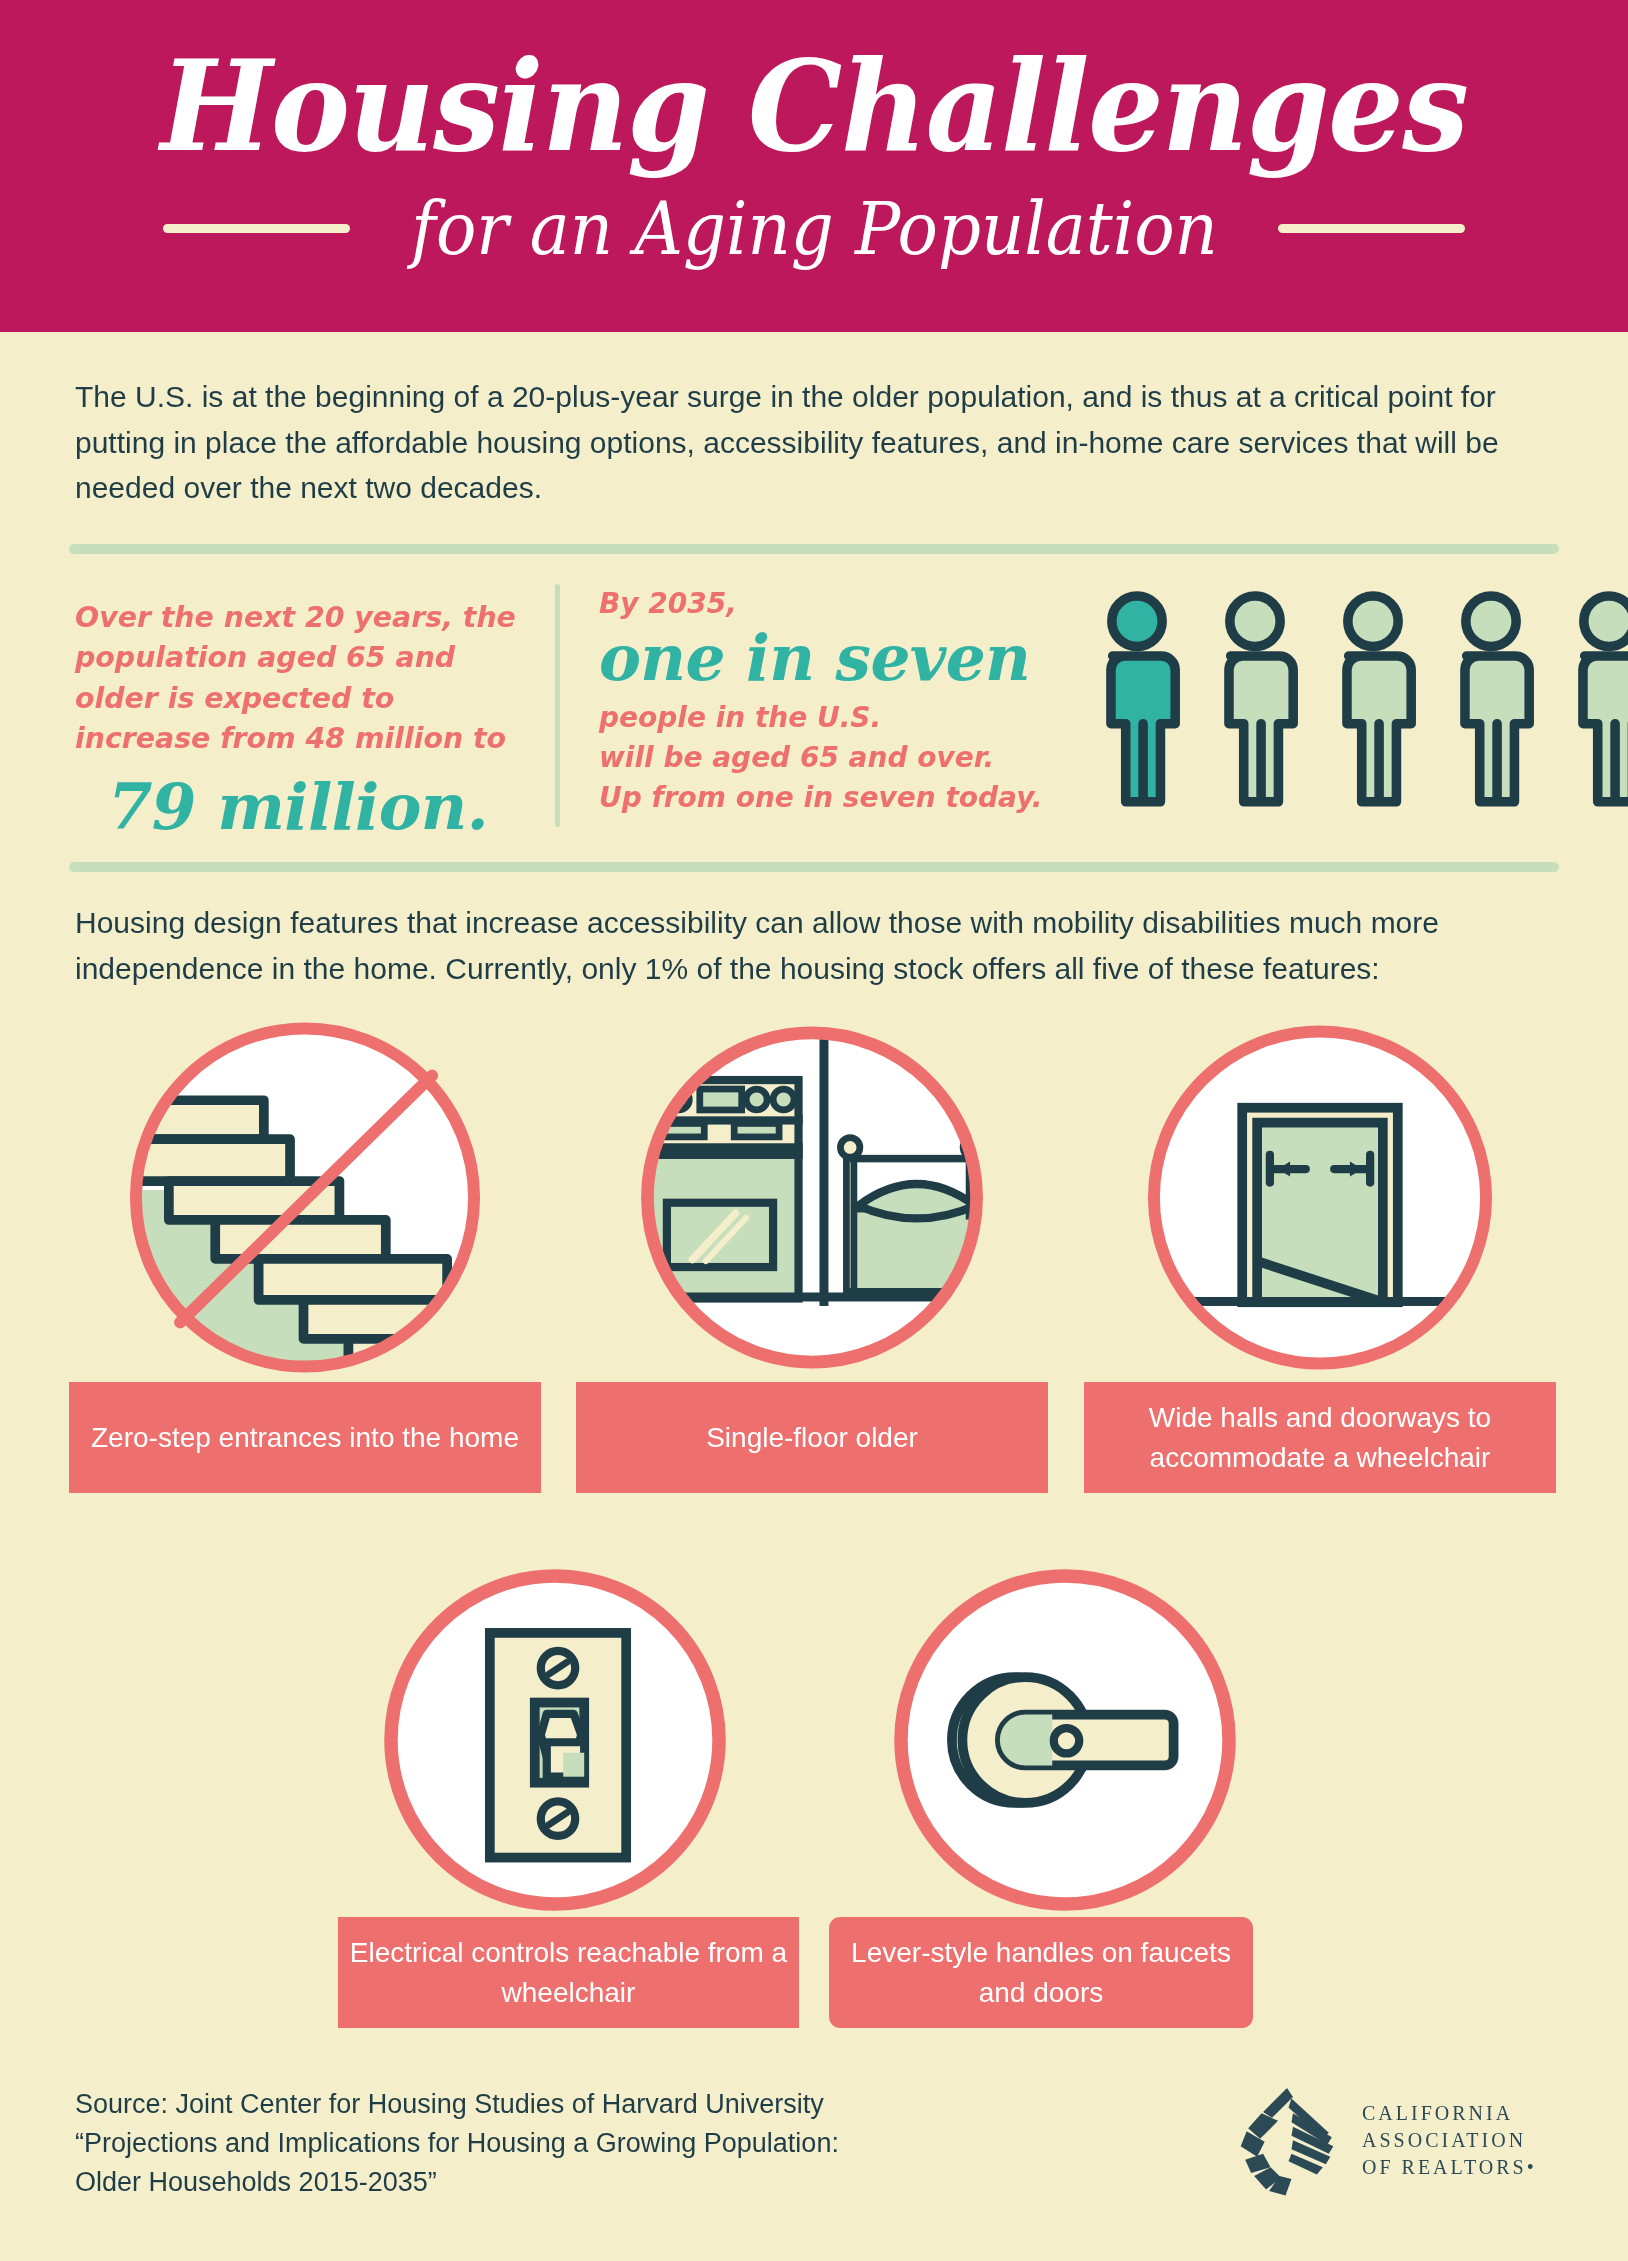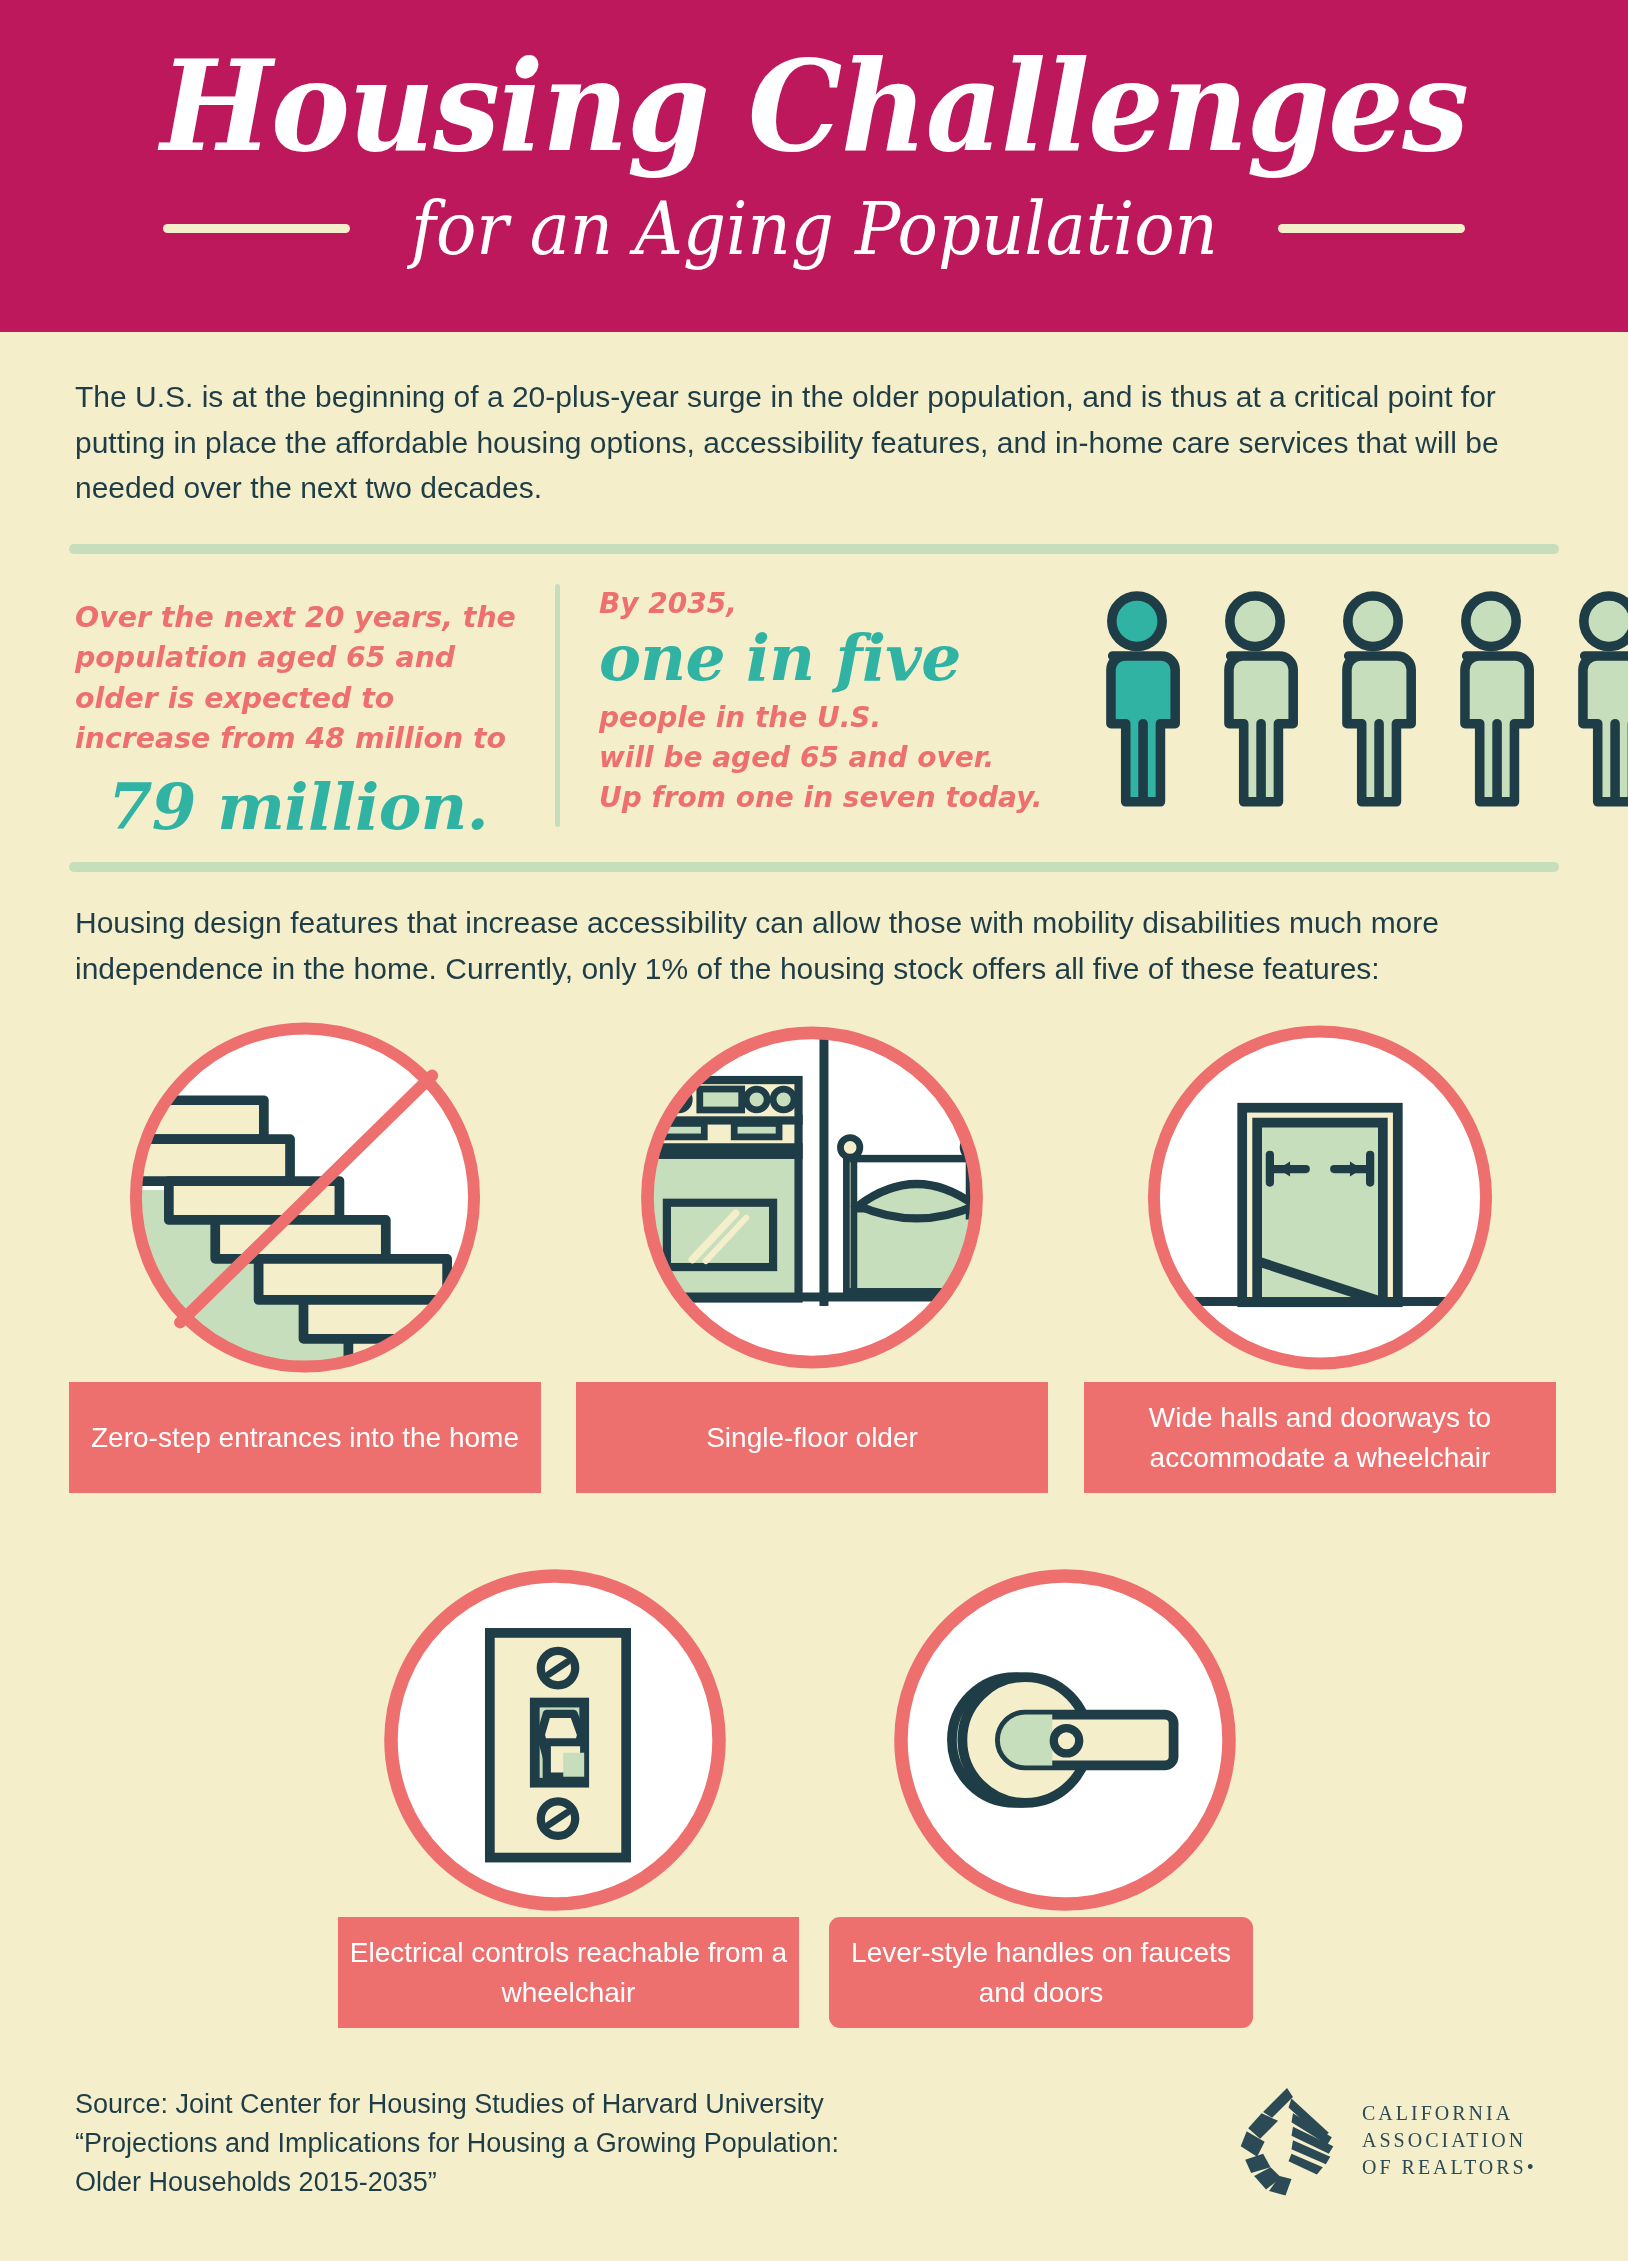--- a/index.html
+++ b/index.html
@@ -204,21 +204,21 @@
 
   <div class="stat-left">
     <span>Over the next 20 years, the population aged 65 and older is expected to increase from 48 million to</span>
     <span class="big-number">79 million.</span>
   </div>
 
   <div class="vrule"></div>
 
   <div class="stat-mid">
     <span>By 2035,</span>
-    <span class="one-in-five">one in five</span>
+    <span class="one-in-five">one in seven</span>
     <span>people in the U.S.</span><br>
     <span>will be aged 65 and over.</span><br>
     <span>Up from one in seven today.</span>
   </div>
 
   <div class="people-row">
 
     <svg width="88" height="217" viewBox="0 0 100 250">
       <g stroke="#1f3d47" stroke-width="11" stroke-linejoin="round" stroke-linecap="round" fill="#31b3a4">
         <circle cx="50" cy="36" r="29"></circle>

